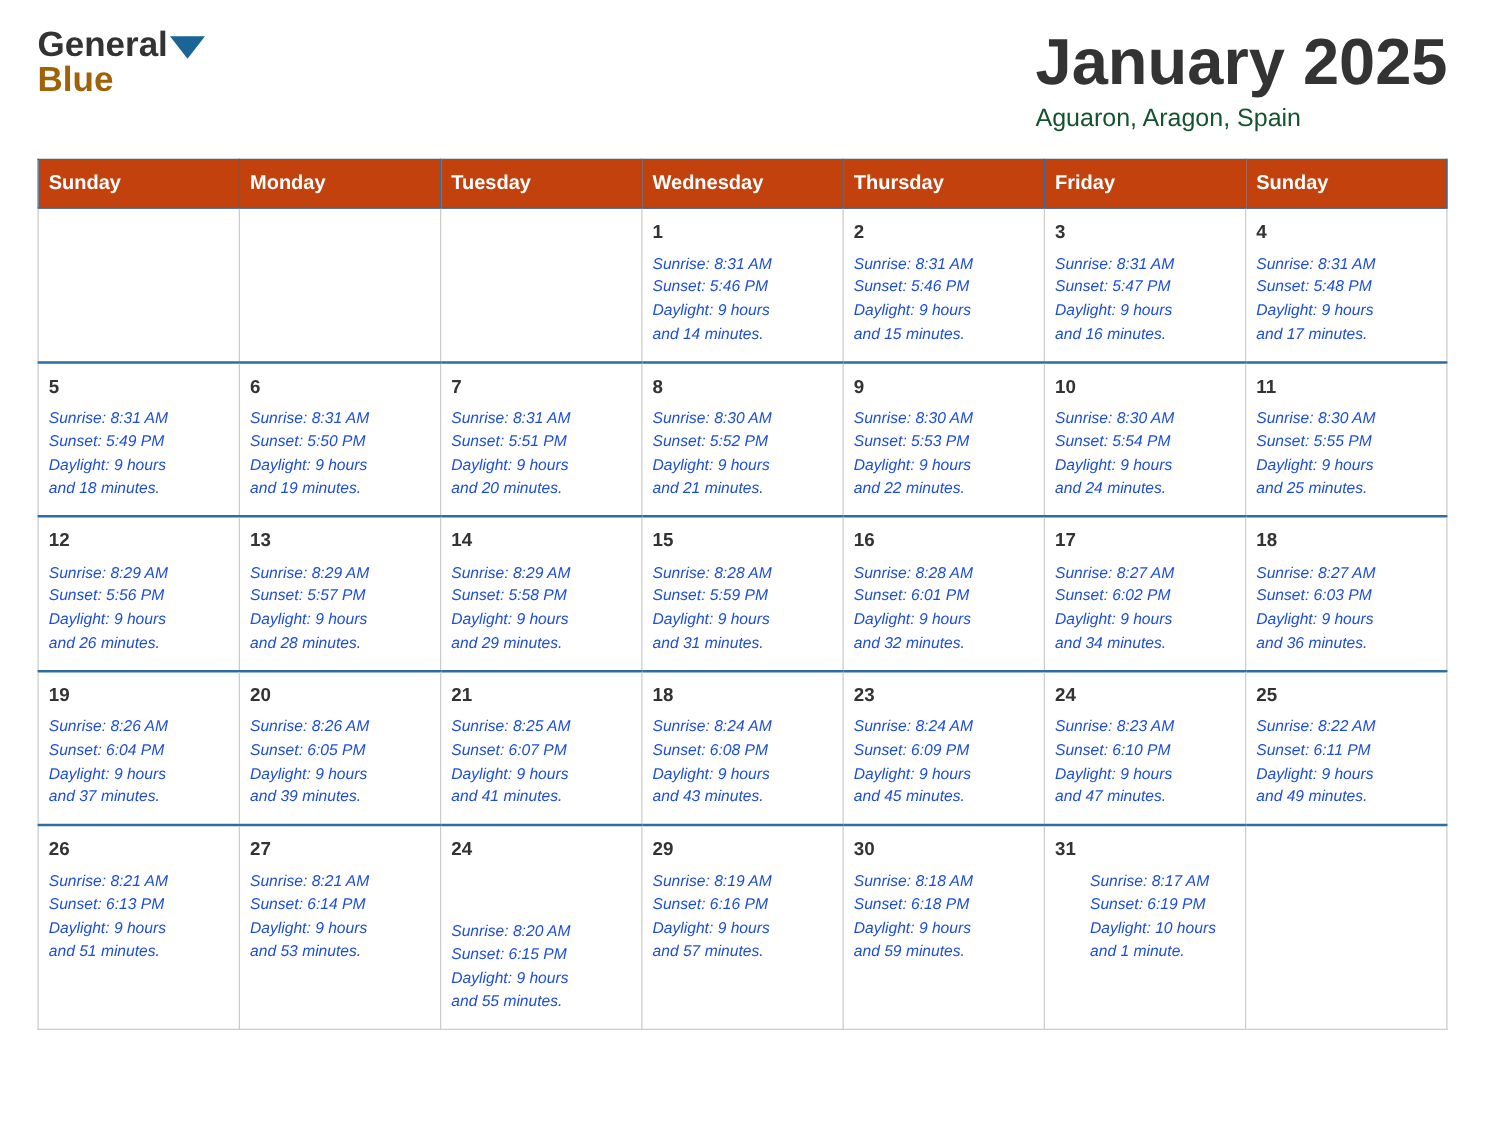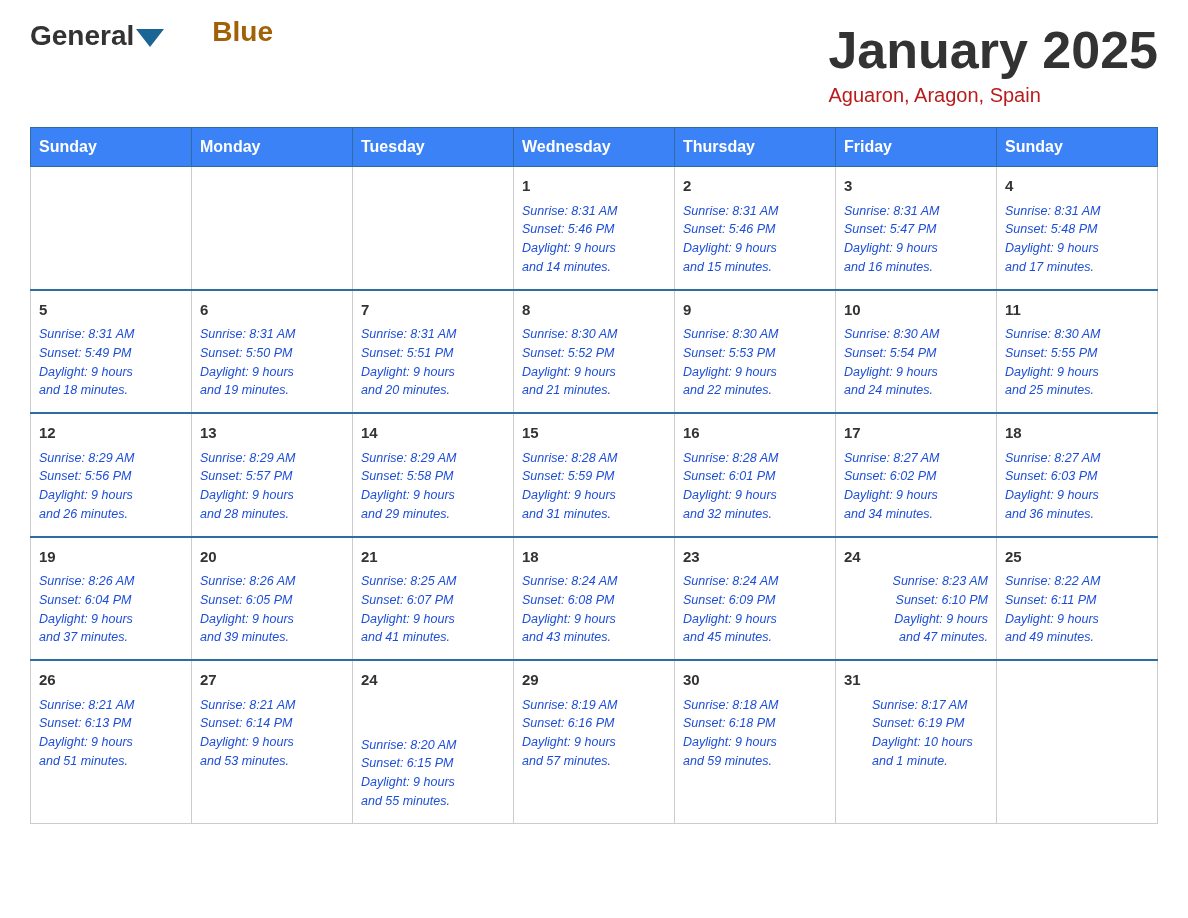--- a/index.html
+++ b/index.html
@@ -10,21 +10,21 @@
       color: #333;
     }
     .header {
       display: flex;
       justify-content: space-between;
       align-items: flex-start;
       margin-bottom: 20px;
     }
     .logo {
       display: flex;
-      gap: 48px;
+      flex-direction: column;
     }
     .logo-text {
       font-size: 28px;
       font-weight: bold;
       color: #333;
       display: flex;
       align-items: center;
     }
     .logo-general {
       color: #333;
@@ -48,29 +48,29 @@
     .title-block {
       text-align: left;
     }
     .calendar-title {
       font-size: 52px;
       font-weight: bold;
       color: #333;
     }
     .calendar-subtitle {
       font-size: 20px;
-      color: #b91c1c;
+      color: #14532d;
       margin-top: 4px;
     }
     .calendar {
       width: 100%;
       border-collapse: collapse;
     }
     .calendar th {
-      background-color: #3b82f6;
+      background-color: #c2410c;
       color: #fff;
       font-size: 16px;
       font-weight: bold;
       padding: 10px 8px;
       text-align: left;
       border: 1px solid #2e6da4;
     }
     .calendar td {
       vertical-align: top;
       padding: 8px 8px 12px 8px;
@@ -297,21 +297,21 @@
         </td>
         <td>
           <span class="day-number">23</span>
           <div class="day-info" style="white-space: pre-line;">Sunrise: 8:24 AM
 Sunset: 6:09 PM
 Daylight: 9 hours
 and 45 minutes.</div>
         </td>
         <td>
           <span class="day-number">24</span>
-          <div class="day-info" style="white-space: pre-line; text-align: right;">Sunrise: 8:23 AM
+          <div class="day-info" style="white-space: pre-line;">Sunrise: 8:23 AM
 Sunset: 6:10 PM
 Daylight: 9 hours
 and 47 minutes.</div>
         </td>
         <td>
           <span class="day-number">25</span>
           <div class="day-info" style="white-space: pre-line;">Sunrise: 8:22 AM
 Sunset: 6:11 PM
 Daylight: 9 hours
 and 49 minutes.</div>

